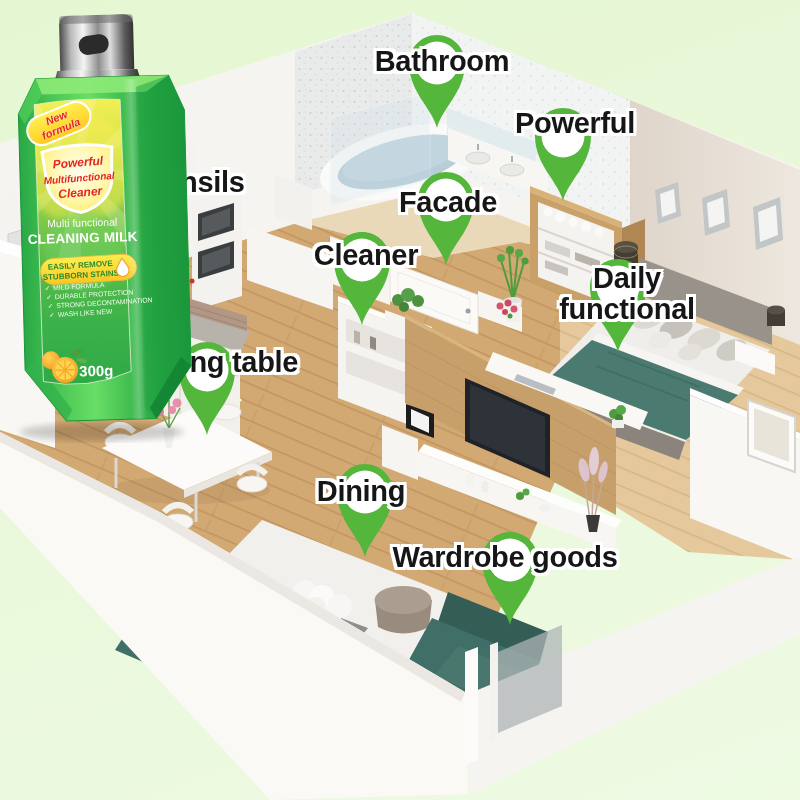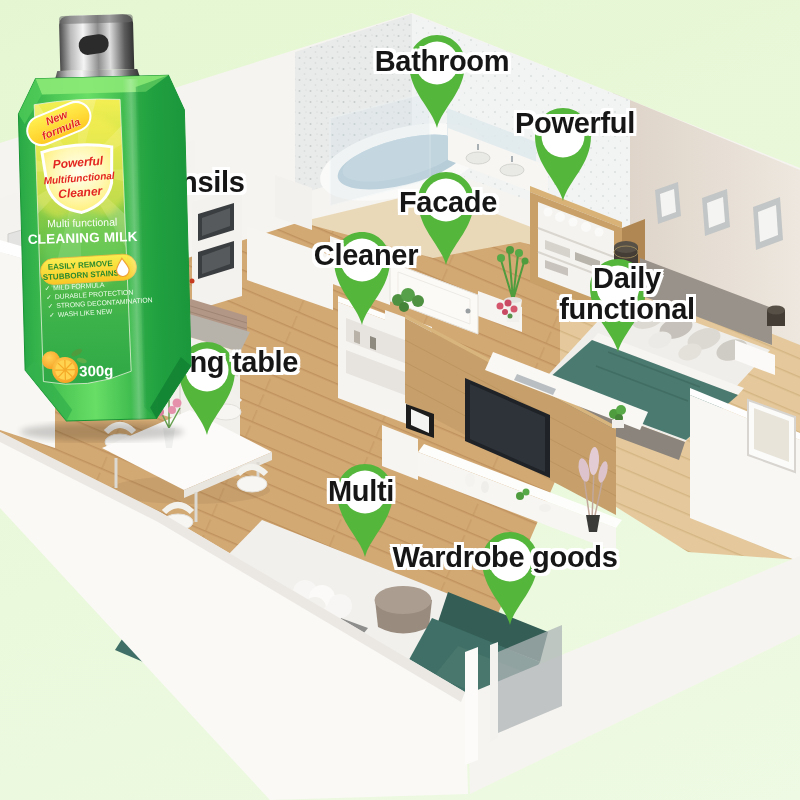--- a/index.html
+++ b/index.html
@@ -349,21 +349,21 @@
 </svg>
 
 <div>
   <div class="pin-label" style="left:442px;top:61px">Bathroom</div>
   <div class="pin-label" style="left:575px;top:123px">Powerful</div>
   <div class="pin-label" style="left:135px;top:182px">Kitchen utensils</div>
   <div class="pin-label" style="left:448px;top:202px">Facade</div>
   <div class="pin-label" style="left:366px;top:255px">Cleaner</div>
   <div class="pin-label wrap" style="left:627px;top:294px">Daily functional</div>
   <div class="pin-label" style="left:217px;top:362px">Dining table</div>
-  <div class="pin-label" style="left:361px;top:491px">Multi</div>
+  <div class="pin-label" style="left:361px;top:491px">Dining</div>
   <div class="pin-label" style="left:505px;top:557px">Wardrobe goods</div>
 </div>
 
 <svg class="bottle-svg" width="200" height="450" viewBox="0 0 200 450">
   <defs>
     <linearGradient id="capG" x1="0" y1="0" x2="1" y2="0">
       <stop offset="0" stop-color="#4a4a4a"></stop>
           <stop offset="0.15" stop-color="#b9b9b9"></stop>
       <stop offset="0.32" stop-color="#f5f5f5"></stop>
           <stop offset="0.52" stop-color="#8e8e8e"></stop>

